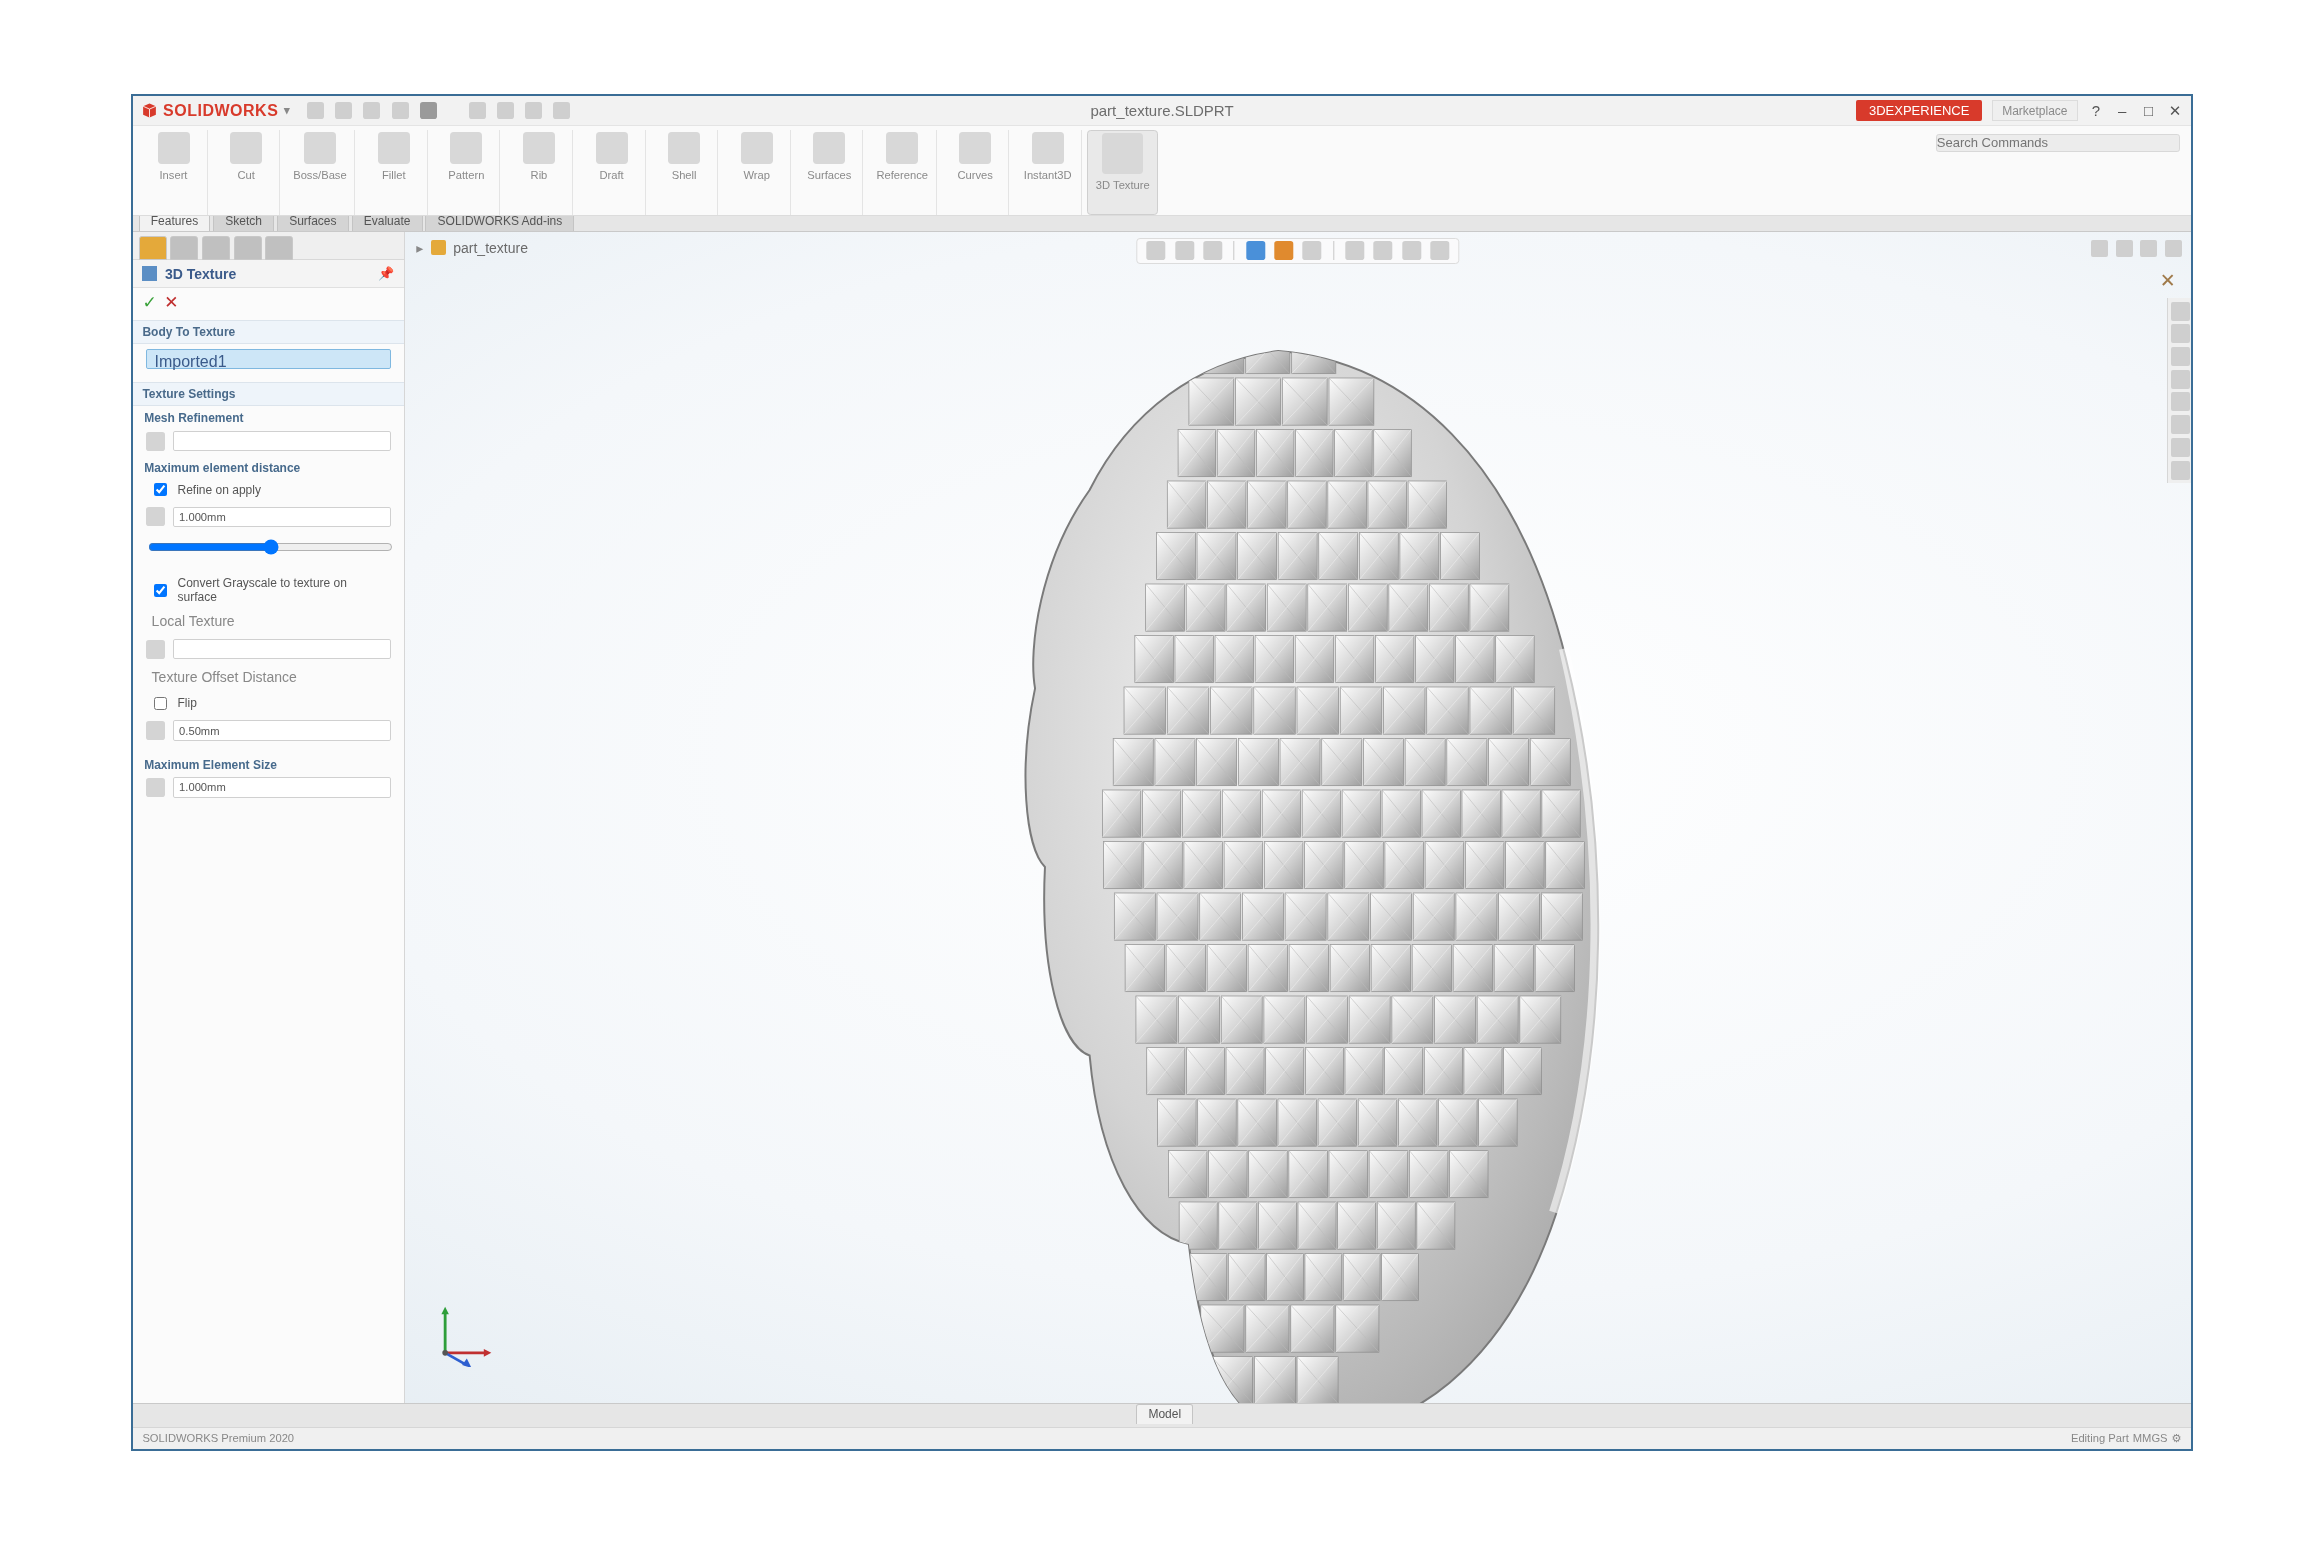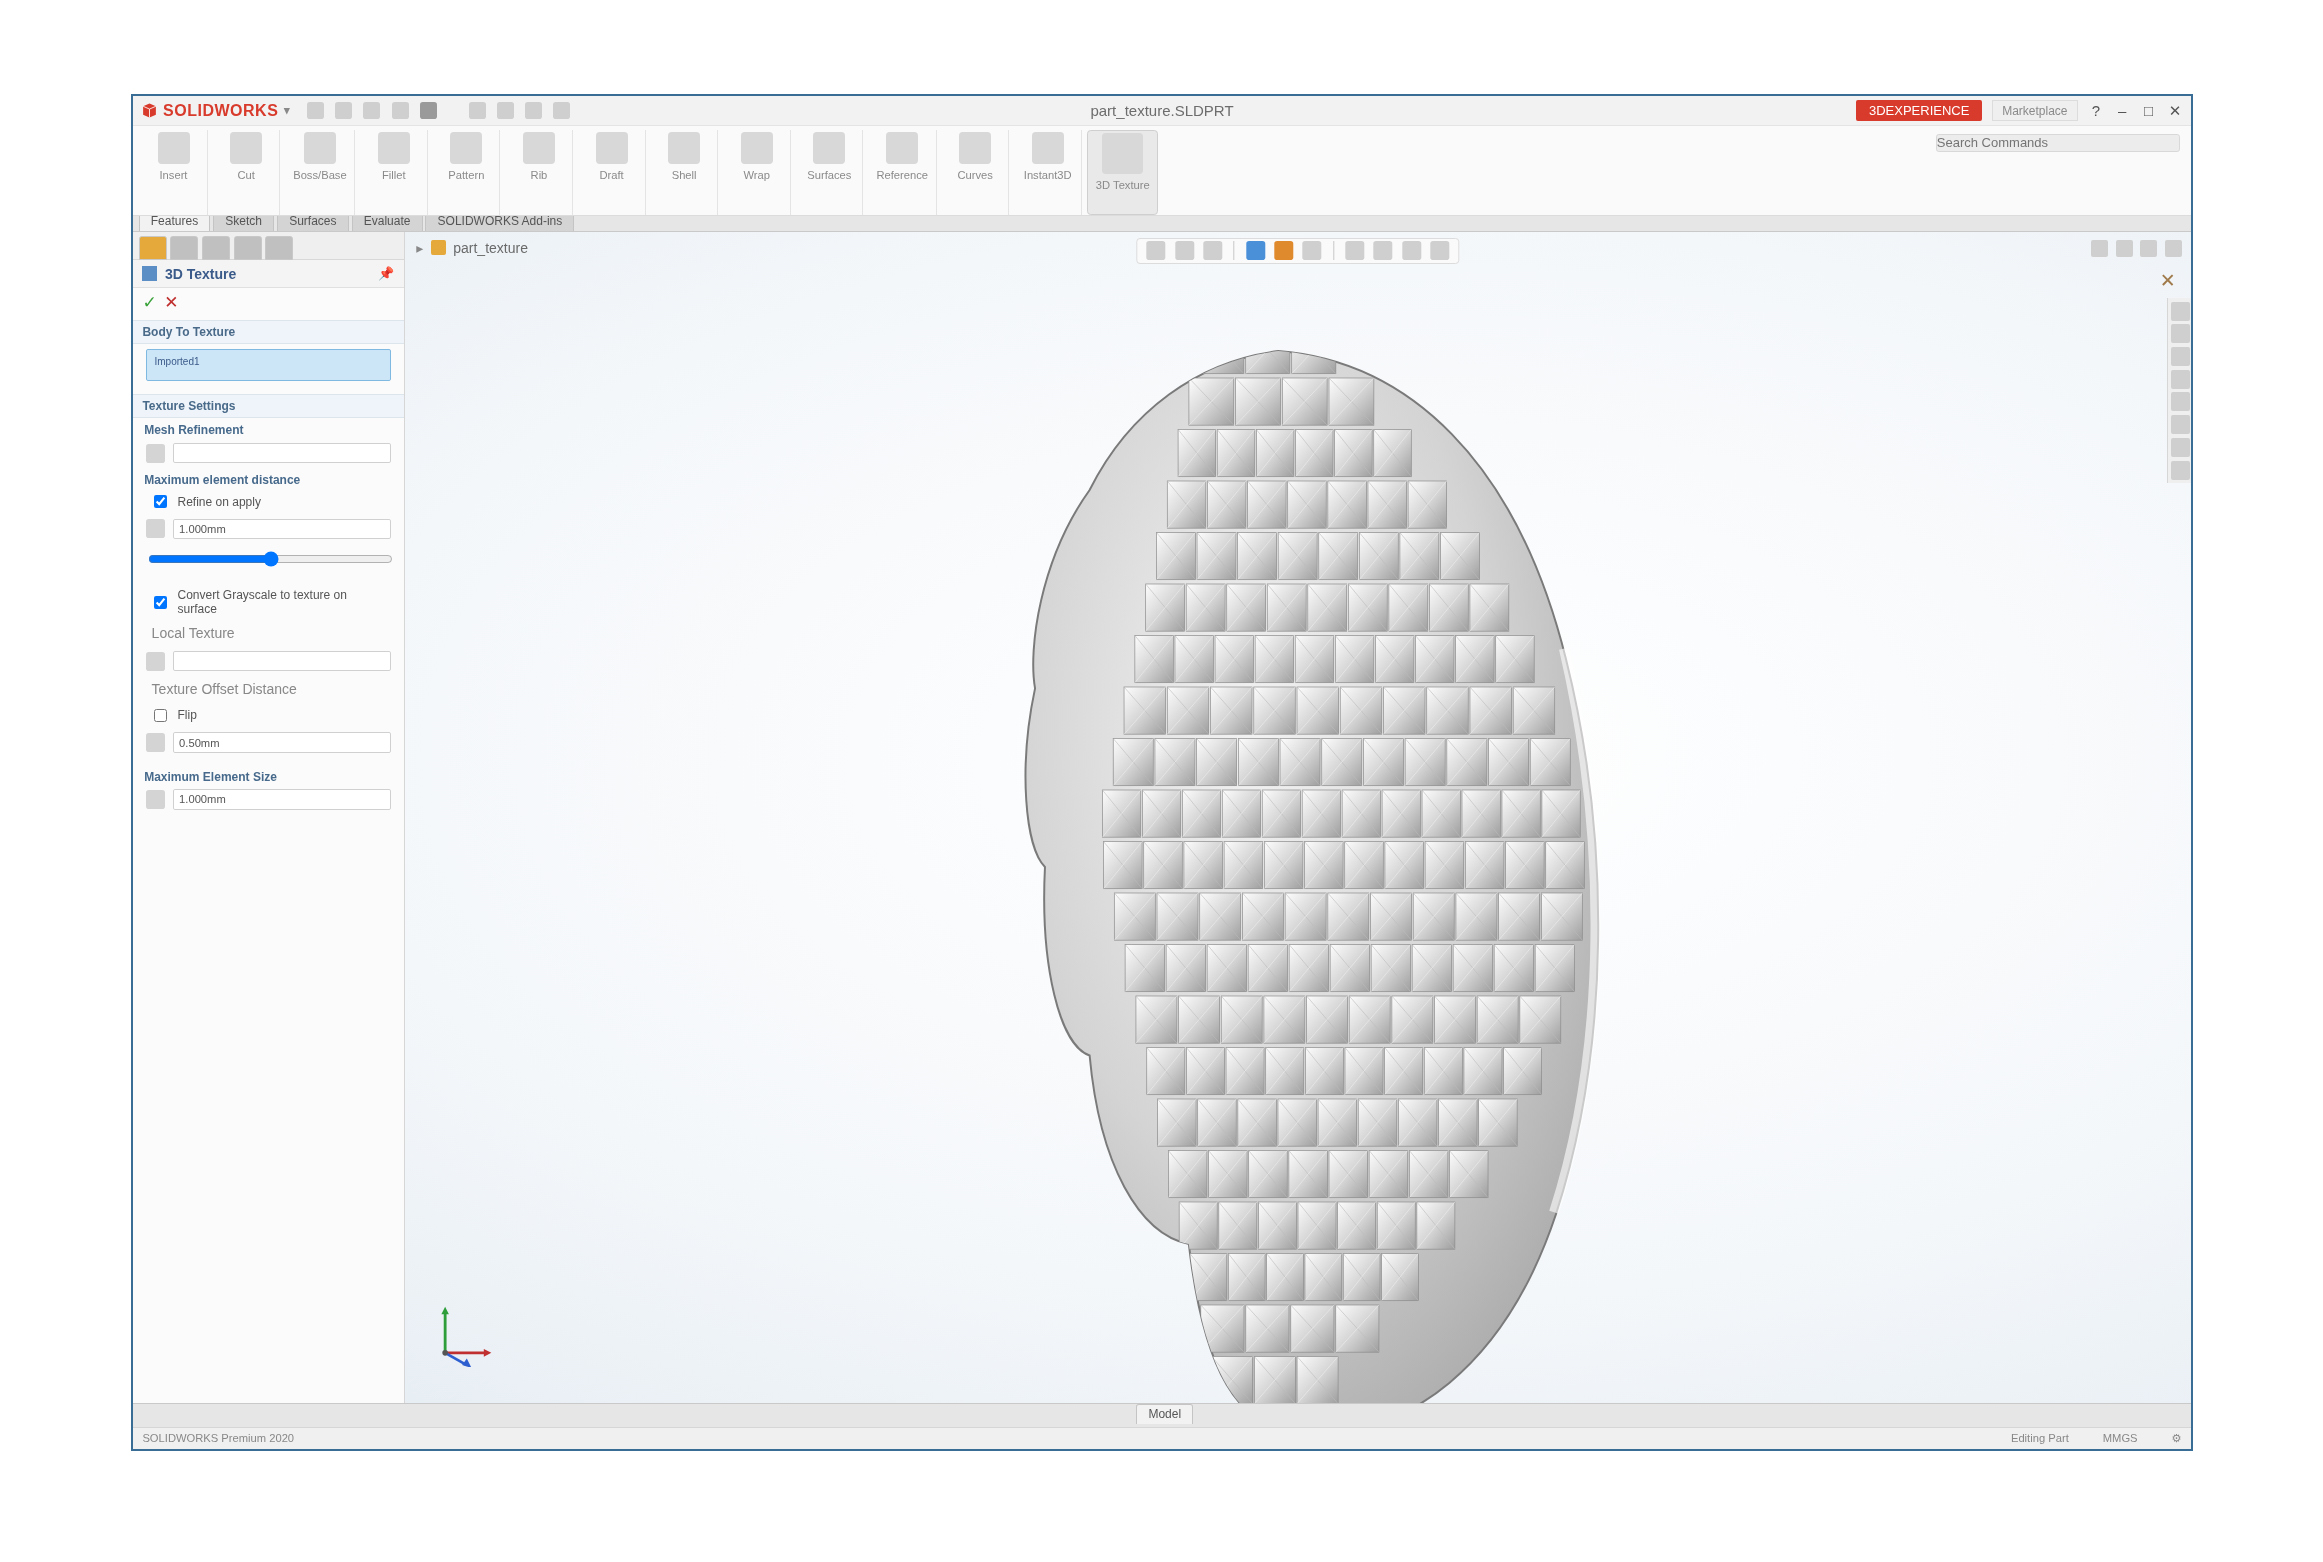--- a/index.html
+++ b/index.html
@@ -115,23 +115,23 @@
   .pm-ok{display:flex;gap:7.5px;padding:3.7px 9.4px;font-size:17px;}
   .pm-ok .ok{color:#3aa23a;}
   .pm-ok .no{color:#c03030;}
   .pm-body{flex:1;overflow:auto;padding:3.7px 0 19px 0;}
   .pm-section-title{
     background:#eef4fa;color:#4a6a8a;font-size:12px;font-weight:600;
     padding:3.7px 9.4px;border-top:0.9px solid #dce4ec;border-bottom:0.9px solid #dce4ec;
   }
   .pm-row{padding:5.6px 13px;}
   .pm-select{
-    display:block;width:100%;height:32px;background:var(--select-bg);
+    display:block;width:100%;height:20px;background:var(--select-bg);
     border:0.9px solid var(--select-border);border-radius:1.9px;
-    padding:0 7.5px;line-height:24px;font-size:10px;color:#3a5a8a;
+    padding:0 7.5px;line-height:24px;font-size:16px;color:#3a5a8a;
   }
   .pm-sub{font-size:14px;color:#888;padding-left:5.6px;text-align:right;}
   .pm-field{
     display:flex;align-items:center;gap:7.5px;padding:3.7px 13px;
   }
   .pm-field .ic{width:19px;height:19px;background:#d4d4d4;border-radius:2.8px;flex:none;}
   .pm-input{
     flex:1;height:20.6px;border:0.9px solid #d0d0d0;background:#fff;border-radius:1.9px;
     font-size:11.2px;padding:0 5.6px;color:#555;
   }
@@ -173,21 +173,21 @@
   .triad{position:absolute;left:26px;bottom:36px;width:66px;height:66px;}
   .model-canvas{position:absolute;inset:0;}
 
   
   .doctabs{
     height:24px;background:#e6e6e6;border-top:0.9px solid #c9c9c9;
     display:flex;align-items:center;padding-left:5.6px;gap:2.8px;font-size:12px;color:#555;flex-direction:column;
   }
   .statusbar{
     height:22.5px;background:#f0f0f0;border-top:0.9px solid #d6d6d6;
-    display:flex;align-items:center;padding:0 9.4px;font-size:11.2px;color:#888;gap:34px;
+    display:flex;align-items:center;padding:0 9.4px;font-size:11.2px;color:#888;gap:4px;
   }
   .statusbar .spacer{flex:1;}
 </style>
 </head>
 <body>
 
 <div class="app">
 
   <div class="titlebar">
     <div class="logo">

